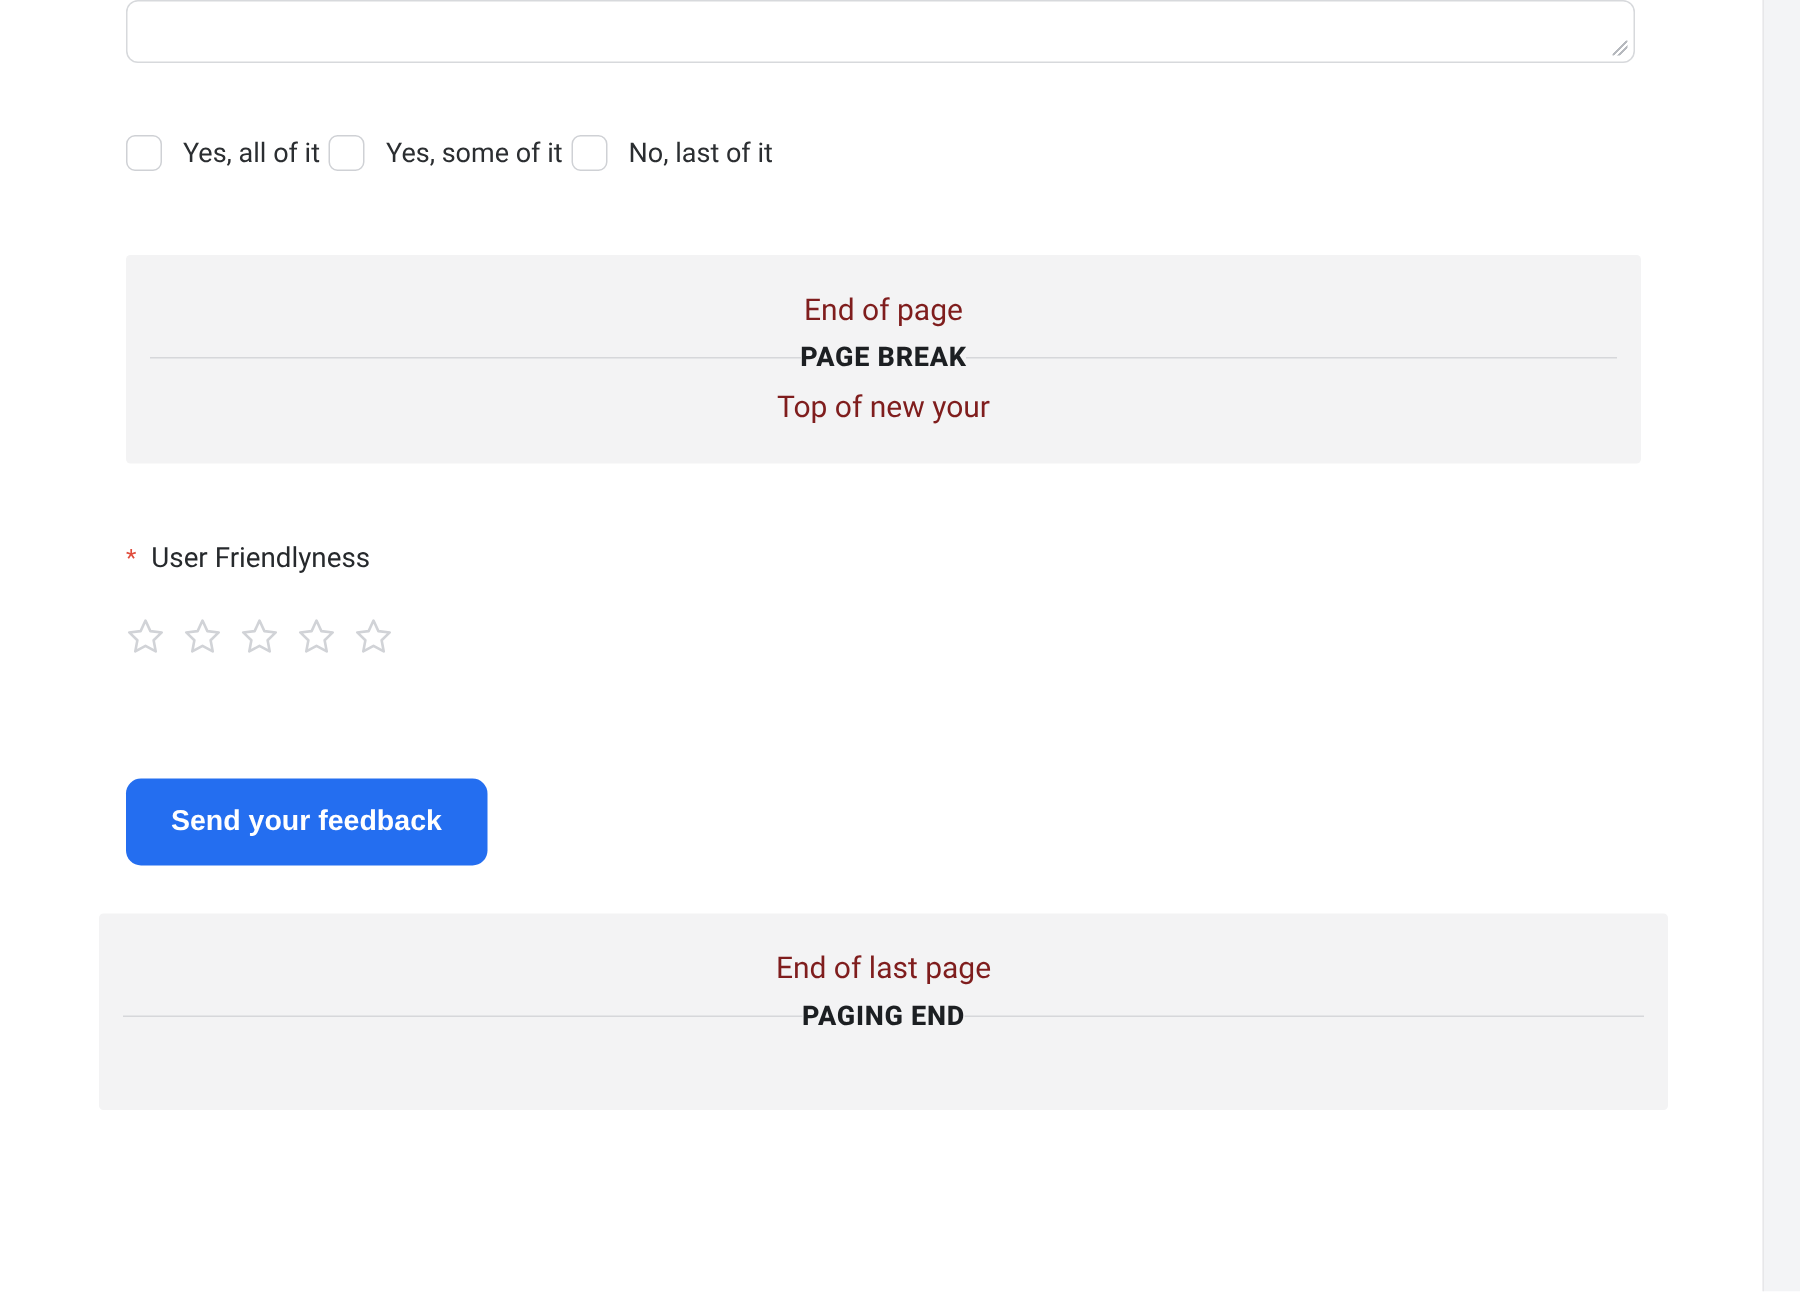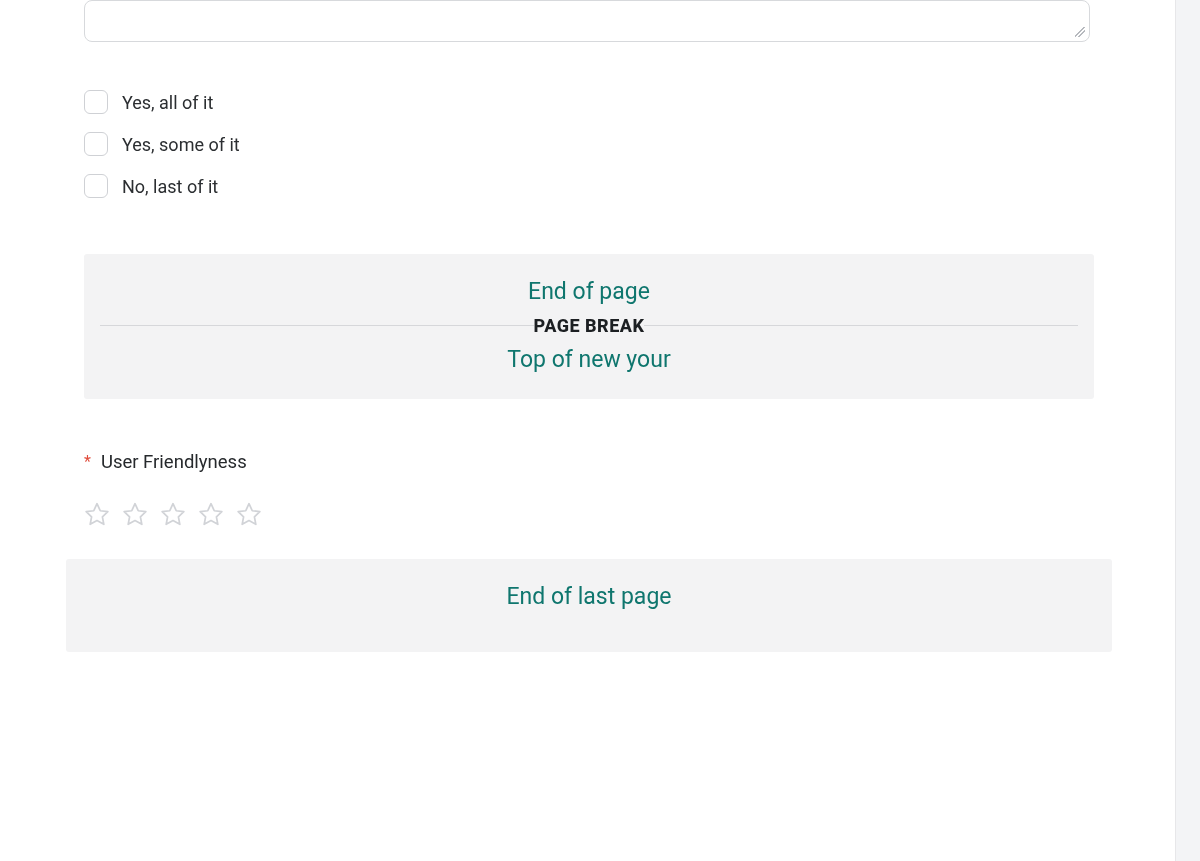--- a/index.html
+++ b/index.html
@@ -46,40 +46,40 @@
       linear-gradient(135deg, transparent 65%, #b6b9be 65%, #b6b9be 75%, transparent 75%);
     background-position: 0 0;
     background-size: 100% 100%;
     pointer-events: none;
   }
 
   .question-block { margin-top: 48px; }
   .question-label { font-size: 18.5px; color: #26292c; margin-bottom: 26px; }
   .req-star { color: #e04c3c; margin-right: 10px; font-size: 16px; vertical-align: 1px; }
 
-  .check-options { display: flex; flex-direction: column; gap: 18px; }
+  .check-options { display: flex; gap: 6px; }
   .check-row { display: flex; align-items: center; gap: 14px; }
   .checkbox {
     width: 24px; height: 24px;
     border: 1.5px solid #cfd1d5;
     border-radius: 6px;
     background: #fff;
     cursor: pointer;
   }
   .check-text { font-size: 18px; color: #2b2e31; }
 
   .page-break-card, .paging-end-card {
     width: 1010px;
     background: #f3f3f4;
     border-radius: 3px;
     padding: 24px 16px 26px;
     margin-top: 56px;
     text-align: center;
   }
-  .pb-end, .pb-top { font-size: 23px; color: #0f766e; }
+  .pb-end, .pb-top { font-size: 20px; color: #7f1d1d; }
   .pb-mid-row {
     display: flex; align-items: center; 
     justify-content: center;
     margin: 10px 0 10px;
   }
   .pb-line { flex: 1; height: 1px; background: #d6d7da; }
   .pb-title { font-size: 18px; font-weight: 800; letter-spacing: 0.5px; color: #1c1f22; white-space: nowrap; }
   .paging-end-card { margin-top: 32px; margin-left: -18px; width: 1046px; padding: 24px 16px 42px; }
 
   .stars-block { margin-top: 52px; }
@@ -166,21 +166,27 @@
             </svg>
         </span>
         <span class="star">
           <svg viewBox="0 0 24 24" fill="none" stroke="currentColor" stroke-width="1.6" stroke-linejoin="round" stroke-linecap="round">
               <polygon points="12 2.5 15 9 22 9.8 17 14.6 18.3 21.5 12 18.1 5.7 21.5 7 14.6 2 9.8 9 9 12 2.5"></polygon>
             </svg>
         </span>
       </div>
     </div>
 
+    <button class="submit-btn">Send your feedback</button>
 
     <div class="paging-end-card">
       <div class="pb-end">End of last page</div>
+      <div class="pb-mid-row">
+        <div class="pb-line"></div>
+        <div class="pb-title">PAGING END</div>
+        <div class="pb-line"></div>
+      </div>
     </div>
 
     <div class="content-bottom-spacer"></div>
   </div>
 </div>
 <div class="right-gutter"></div>
 
 </body></html>

